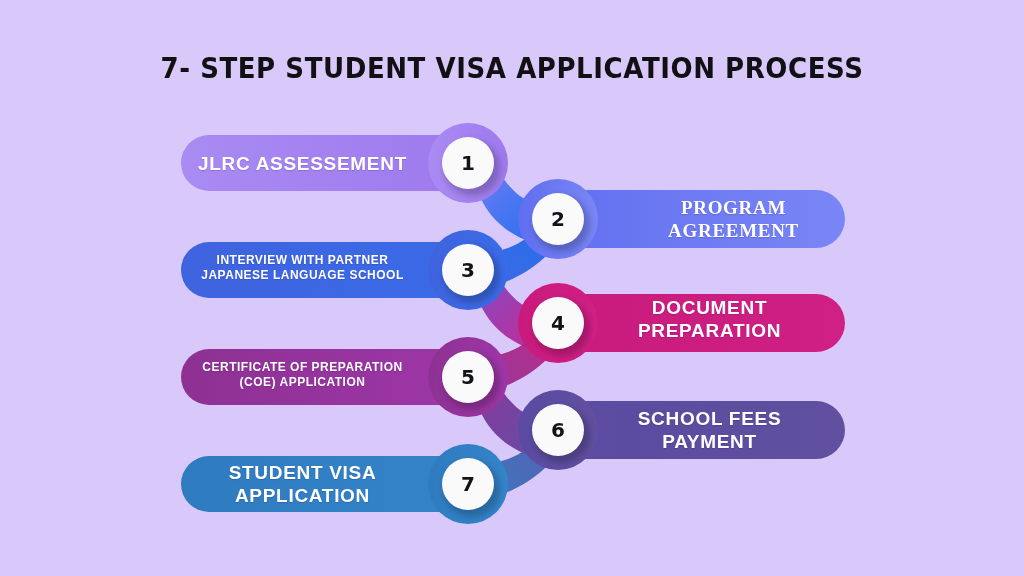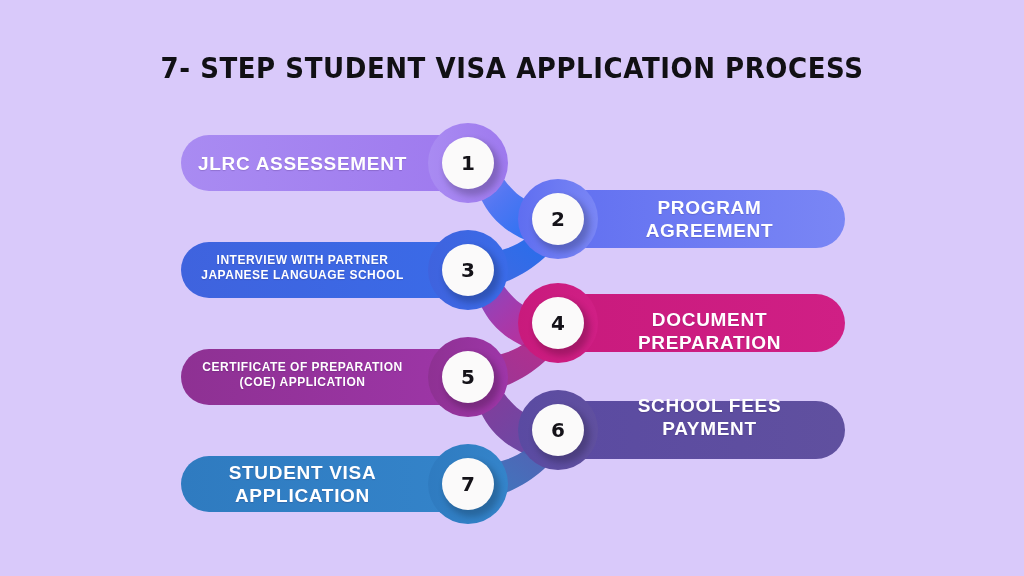--- a/index.html
+++ b/index.html
@@ -283,37 +283,37 @@
       <circle cx="472" cy="489" r="28" fill="#000000" opacity="0.20" filter="url(#f-soft)"></circle>
       <circle cx="468" cy="484" r="26" fill="#FBFAFA"></circle>
     </g>
   </svg>
 
   <div id="labels">
 
     <div class="bar-label size-lg" style="left:181px; top:152px; width:243px;">JLRC ASSESSEMENT</div>
     <div class="step-num" style="left:448px; top:153px; width:40px;">1</div>
 
-    <div class="bar-label size-lg" style="left:588px; top:196px; width:243px;">PROGRAM
+    <div class="bar-label size-lg" style="left:612px; top:196px; width:243px;font-family:Liberation Serif, serif;">PROGRAM
 AGREEMENT</div>
     <div class="step-num" style="left:538px; top:209px; width:40px;">2</div>
 
     <div class="bar-label size-sm" style="left:181px; top:253px; width:243px;">INTERVIEW WITH PARTNER
 JAPANESE LANGUAGE SCHOOL</div>
     <div class="step-num" style="left:448px; top:260px; width:40px;">3</div>
 
-    <div class="bar-label size-lg" style="left:588px; top:308px; width:243px;">DOCUMENT
+    <div class="bar-label size-lg" style="left:588px; top:296px; width:243px;">DOCUMENT
 PREPARATION</div>
     <div class="step-num" style="left:538px; top:313px; width:40px;">4</div>
 
     <div class="bar-label size-sm" style="left:181px; top:360px; width:243px;">CERTIFICATE OF PREPARATION
 (COE) APPLICATION</div>
     <div class="step-num" style="left:448px; top:367px; width:40px;">5</div>
 
-    <div class="bar-label size-lg" style="left:588px; top:394px; width:243px;">SCHOOL FEES
+    <div class="bar-label size-lg" style="left:588px; top:407px; width:243px;">SCHOOL FEES
 PAYMENT</div>
     <div class="step-num" style="left:538px; top:420px; width:40px;">6</div>
 
     <div class="bar-label size-lg" style="left:181px; top:461px; width:243px;">STUDENT VISA
 APPLICATION</div>
     <div class="step-num" style="left:448px; top:474px; width:40px;">7</div>
 
   </div>
 </div>
 

